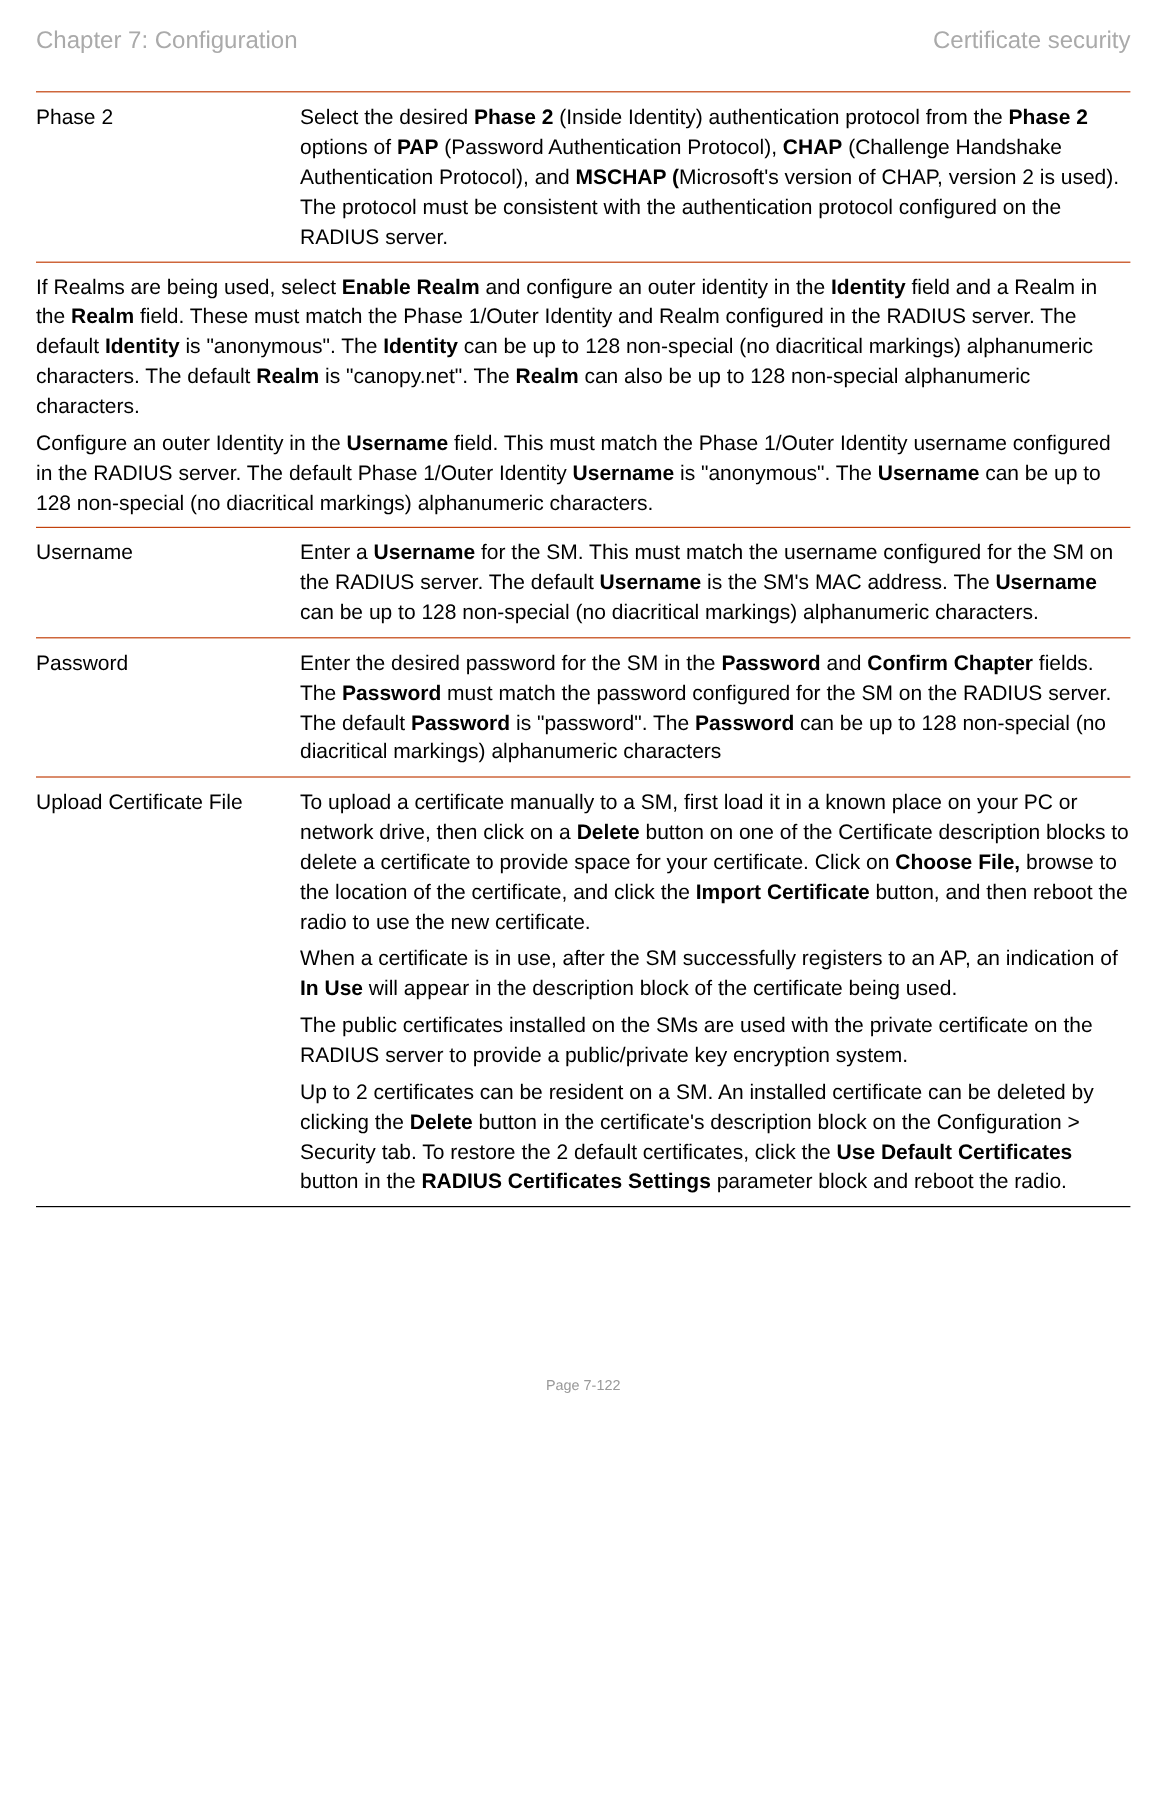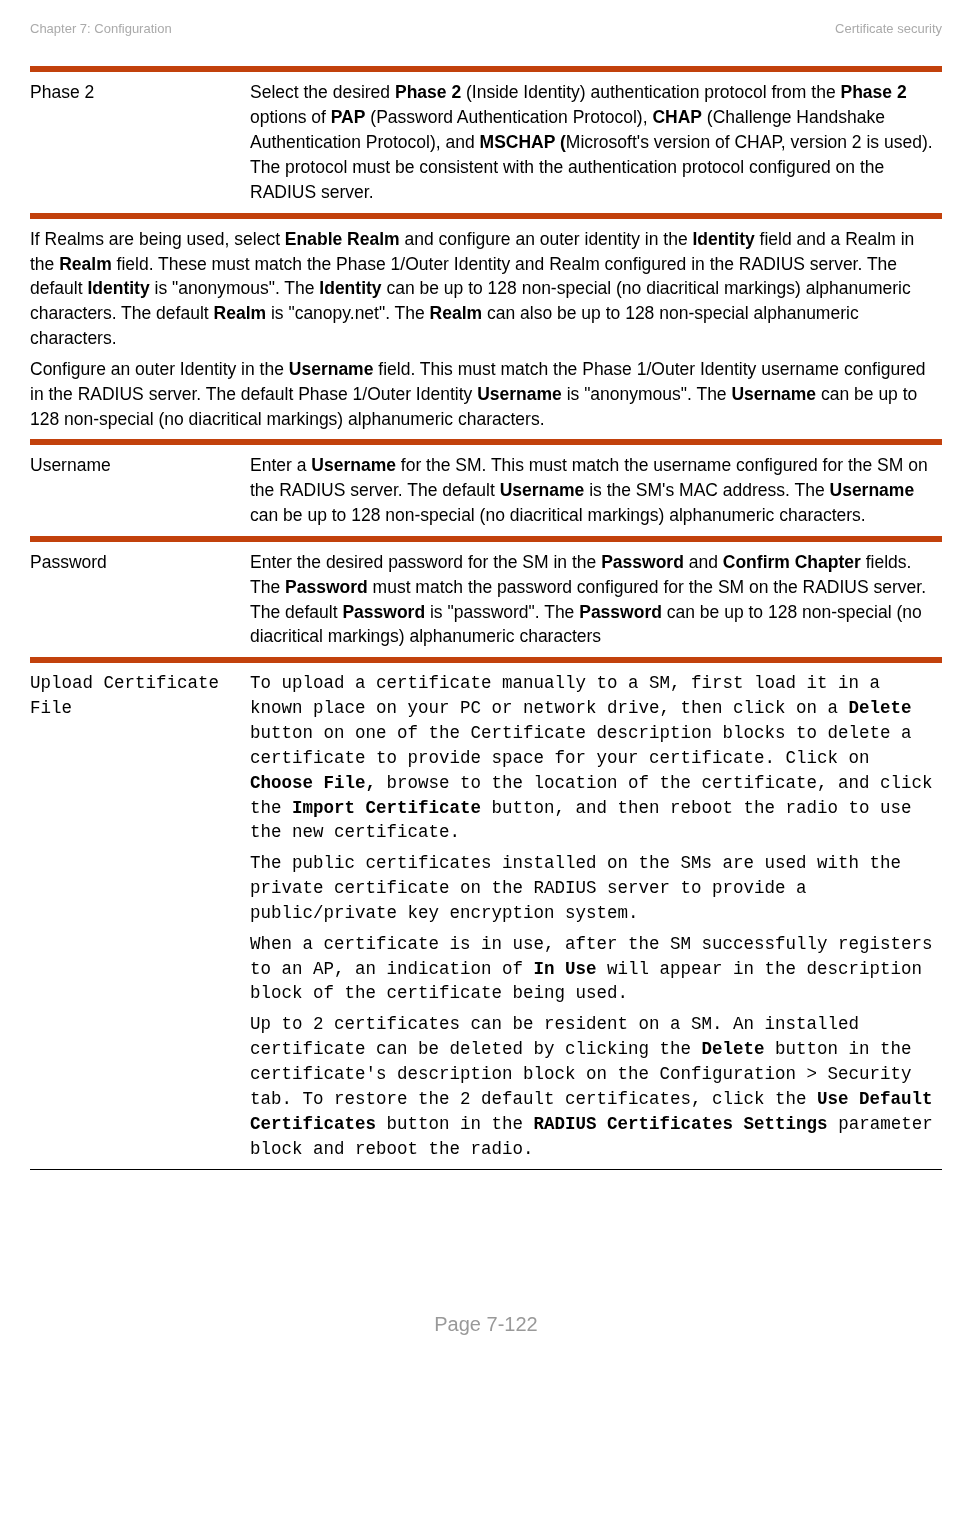--- a/index.html
+++ b/index.html
@@ -10,56 +10,55 @@
       margin: 0 auto;
       padding: 20px 30px 40px 30px;
       font-size: 17.5px;
       line-height: 1.42;
       color: #000;
     }
     .header {
       display: flex;
       justify-content: space-between;
       color: #aaa;
-      font-size: 13px;
+      font-size: 20px;
       margin-bottom: 28px;
     }
     .table {
       width: 100%;
       border-collapse: collapse;
     }
     .row {
       display: flex;
-      border-top: 6px solid #c2410c;
+      border-top: 1px solid #c2410c;
       padding-top: 8px;
       padding-bottom: 8px;
       justify-content: flex-end;
     }
     .row:last-of-type {
       border-bottom: 1px solid #000;
-      font-family: Liberation Mono, monospace;
     }
     .attr-col {
       flex: 0 0 220px;
       padding-right: 10px;
     }
     .desc-col {
       flex: 1;
     }
     .desc-col p {
       margin-bottom: 6px;
     }
     .desc-col p:last-child {
       margin-bottom: 0;
     }
     b, strong { font-weight: bold; }
     .footer {
       text-align: center;
       color: #999;
-      font-size: 20px;
+      font-size: 12px;
       margin-top: 140px;
     }
   </style>
 </head>
 <body>
 
 <div class="header">
   <span>Chapter 7:  Configuration</span>
   <span>Certificate security</span>
 </div>
@@ -86,20 +85,20 @@
     <div class="row">
       <div class="attr-col">Password</div>
       <div class="desc-col">
         <p>Enter the desired password for the SM in the <b>Password</b> and <b>Confirm Chapter</b> fields. The <b>Password</b> must match the password configured for the SM on the RADIUS server. The default <b>Password</b> is "password". The <b>Password</b> can be up to 128 non-special (no diacritical markings) alphanumeric characters</p>
       </div>
     </div>
     <div class="row">
       <div class="attr-col">Upload Certificate File</div>
       <div class="desc-col">
         <p>To upload a certificate manually to a SM, first load it in a known place on your PC or network drive, then click on a <b>Delete</b> button on one of the Certificate description blocks to delete a certificate to provide space for your certificate. Click on <b>Choose File,</b> browse to the location of the certificate, and click the <b>Import Certificate</b> button, and then reboot the radio to use the new certificate.</p>
+        <p>When a certificate is in use, after the SM successfully registers to an AP, an indication of <b>In Use</b> will appear in the description block of the certificate being used.</p>
         <p>The public certificates installed on the SMs are used with the private certificate on the RADIUS server to provide a public/private key encryption system.</p>
-        <p>When a certificate is in use, after the SM successfully registers to an AP, an indication of <b>In Use</b> will appear in the description block of the certificate being used.</p>
         <p>Up to 2 certificates can be resident on a SM. An installed certificate can be deleted by clicking the <b>Delete</b> button in the certificate's description block on the Configuration &gt; Security tab. To restore the 2 default certificates, click the <b>Use Default Certificates</b> button in the <b>RADIUS Certificates Settings</b> parameter block and reboot the radio.</p>
       </div>
     </div>
   </div>
 
 <div class="footer">Page 7-122</div>
 
 </body></html>

